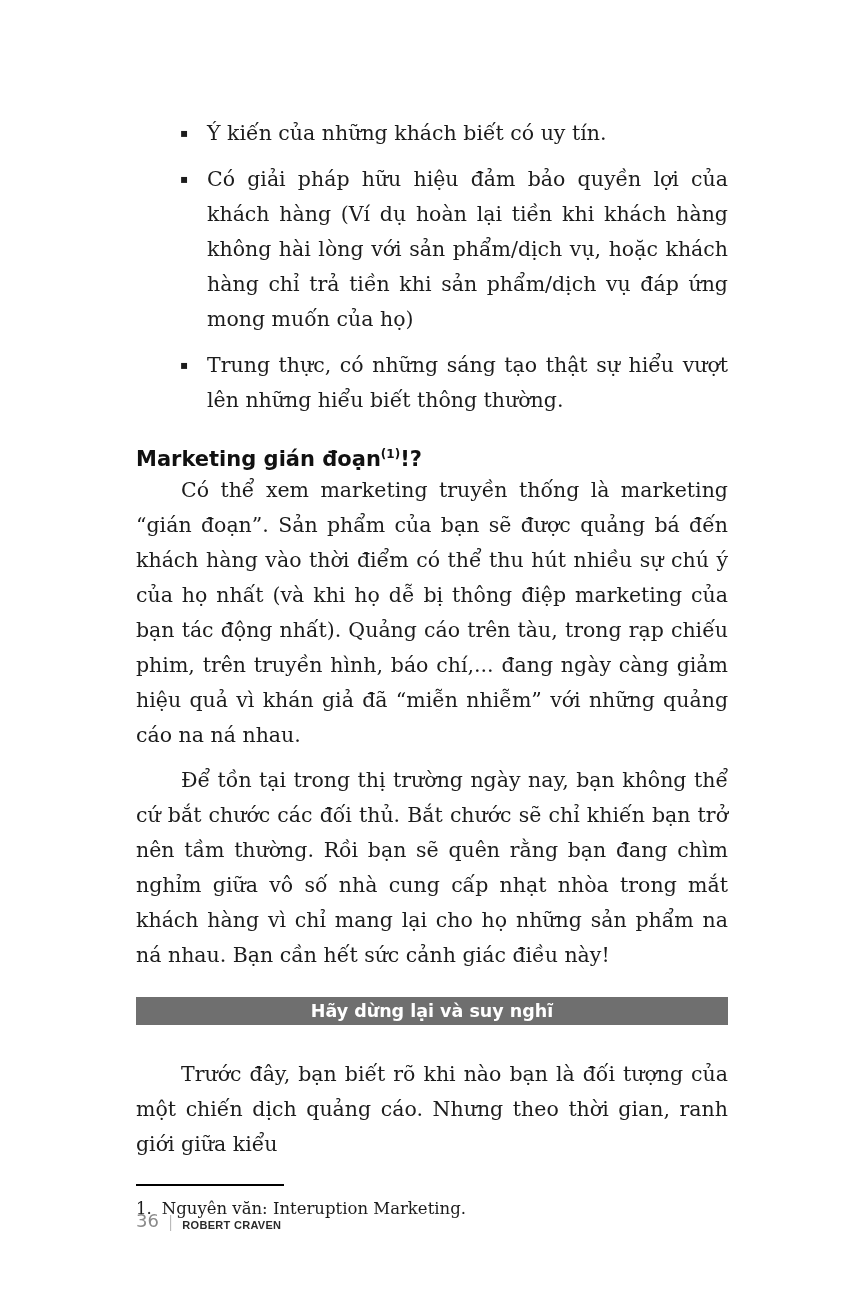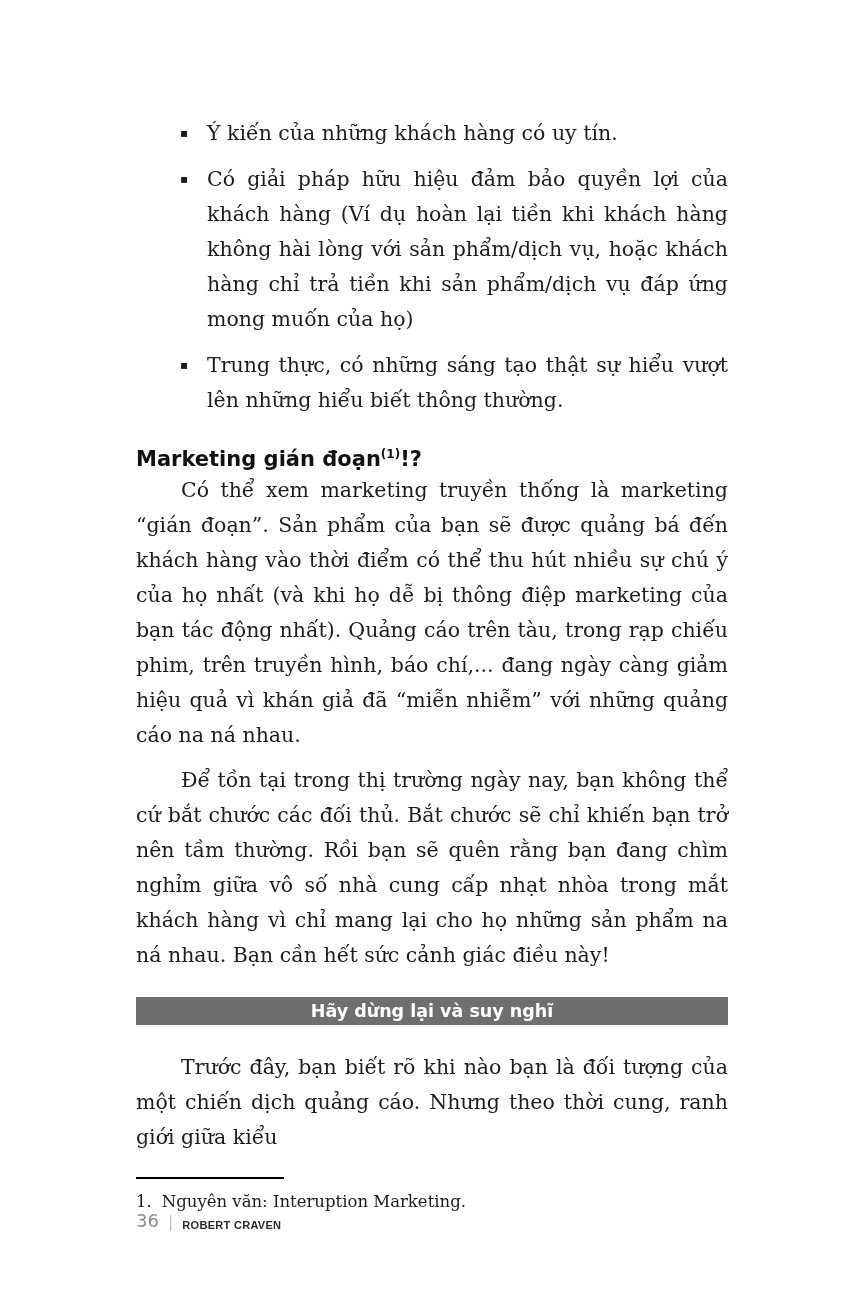--- a/index.html
+++ b/index.html
@@ -60,21 +60,21 @@
   .para {
     font-size: 20.5px;
     line-height: 35px;
     text-align: justify;
     text-indent: 45px;
     margin-bottom: 10px;
   }
   
   .callout {
     margin-top: 24px;
-    margin-bottom: 25px;
+    margin-bottom: 32px;
     width: 100%;
     height: 28px;
     background: #6f6f6f;
     color: #ffffff;
     font-family: "DejaVu Sans", sans-serif;
     font-weight: bold;
     font-size: 17.5px;
     line-height: 28px;
     text-align: center;
   }
@@ -123,21 +123,21 @@
 </style>
 </head>
 <body>
 
 <div class="page">
   <div class="content">
 
     <ul class="bullet-list">
       <li>
         <span class="bullet-marker">▪</span>
-        <span class="bullet-text">Ý kiến của những khách hàng có uy tín.</span>
+        <span class="bullet-text">Ý kiến của những khách biết có uy tín.</span>
       </li>
       <li>
         <span class="bullet-marker">▪</span>
         <span class="bullet-text">Có giải pháp hữu hiệu đảm bảo quyền lợi của khách hàng (Ví dụ hoàn lại tiền khi khách hàng không hài lòng với sản phẩm/dịch vụ, hoặc khách hàng chỉ trả tiền khi sản phẩm/dịch vụ đáp ứng mong muốn của họ)</span>
       </li>
       <li>
         <span class="bullet-marker">▪</span>
         <span class="bullet-text">Trung thực, có những sáng tạo thật sự hiểu vượt lên những hiểu biết thông thường.</span>
       </li>
     </ul>
@@ -145,21 +145,21 @@
     <h2 class="heading"><span>Marketing gián đoạn</span><sup>(1)</sup><span>!?</span></h2>
 
     <p class="para">Có thể xem marketing truyền thống là marketing “gián đoạn”. Sản phẩm của bạn sẽ được quảng bá đến khách hàng vào thời điểm có thể thu hút nhiều sự chú ý của họ nhất (và khi họ dễ bị thông điệp marketing của bạn tác động nhất). Quảng cáo trên tàu, trong rạp chiếu phim, trên truyền hình, báo chí,... đang ngày càng giảm hiệu quả vì khán giả đã “miễn nhiễm” với những quảng cáo na ná nhau.</p>
 
     <p class="para">Để tồn tại trong thị trường ngày nay, bạn không thể cứ bắt chước các đối thủ. Bắt chước sẽ chỉ khiến bạn trở nên tầm thường. Rồi bạn sẽ quên rằng bạn đang chìm nghỉm giữa vô số nhà cung cấp nhạt nhòa trong mắt khách hàng vì chỉ mang lại cho họ những sản phẩm na ná nhau. Bạn cần hết sức cảnh giác điều này!</p>
 
     <div class="callout">
       <span>Hãy dừng lại và suy nghĩ</span>
     </div>
 
-    <p class="para">Trước đây, bạn biết rõ khi nào bạn là đối tượng của một chiến dịch quảng cáo. Nhưng theo thời cung, ranh giới giữa kiểu</p>
+    <p class="para">Trước đây, bạn biết rõ khi nào bạn là đối tượng của một chiến dịch quảng cáo. Nhưng theo thời gian, ranh giới giữa kiểu</p>
 
     <div class="footnote-rule"></div>
     <p class="footnote">
       <span class="fn-marker">1.</span><span>Nguyên văn: Interuption Marketing.</span>
     </p>
 
   </div>
 
   <div class="footer">
     <span class="page-num">36</span>

